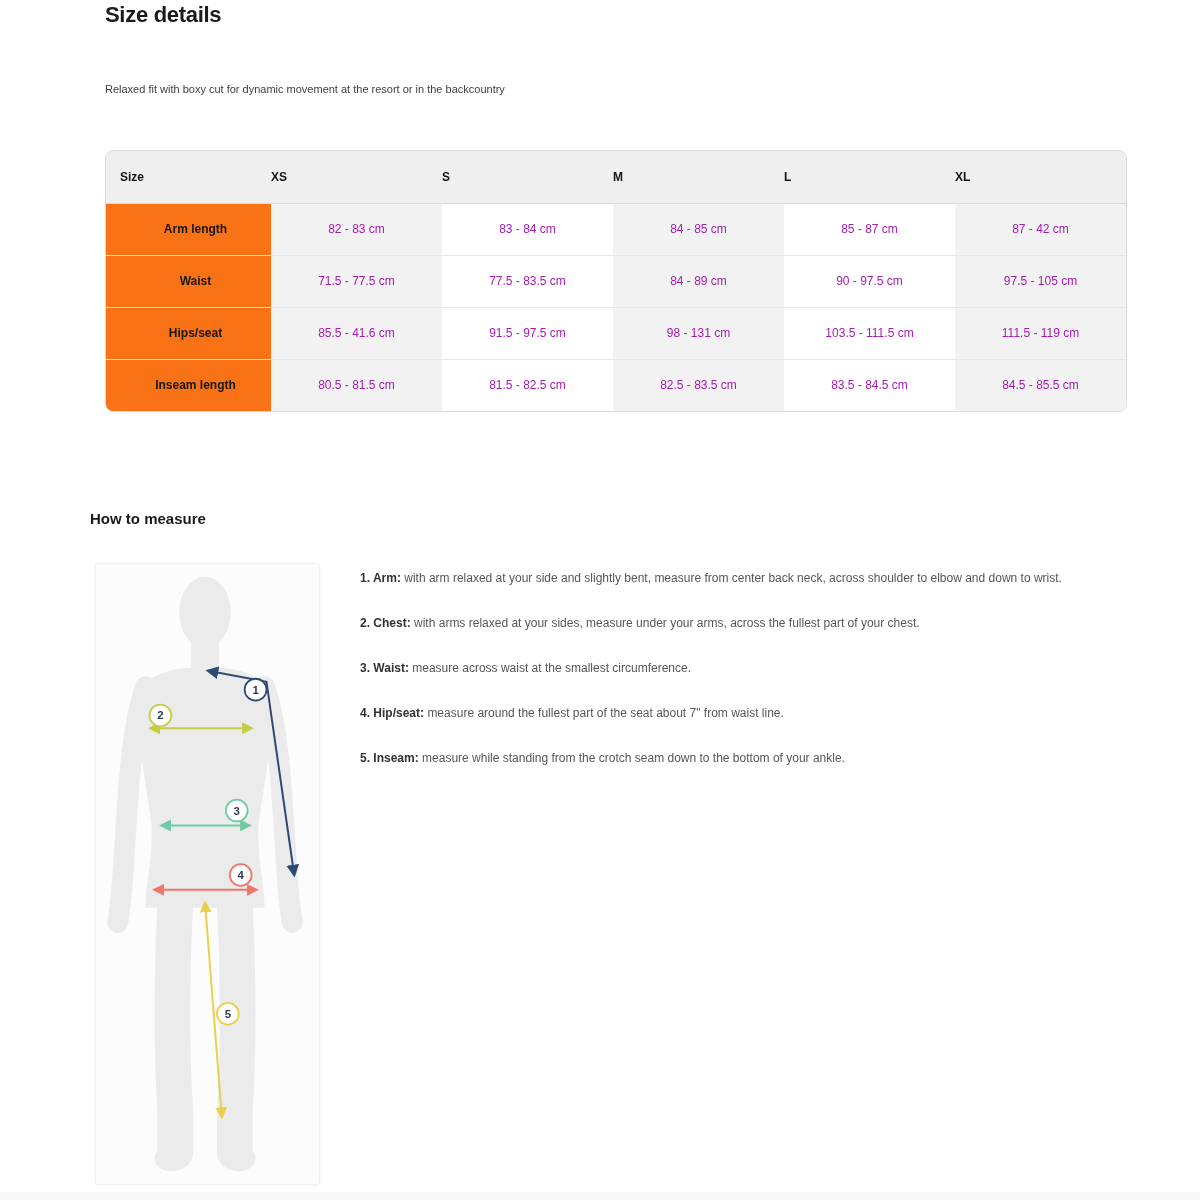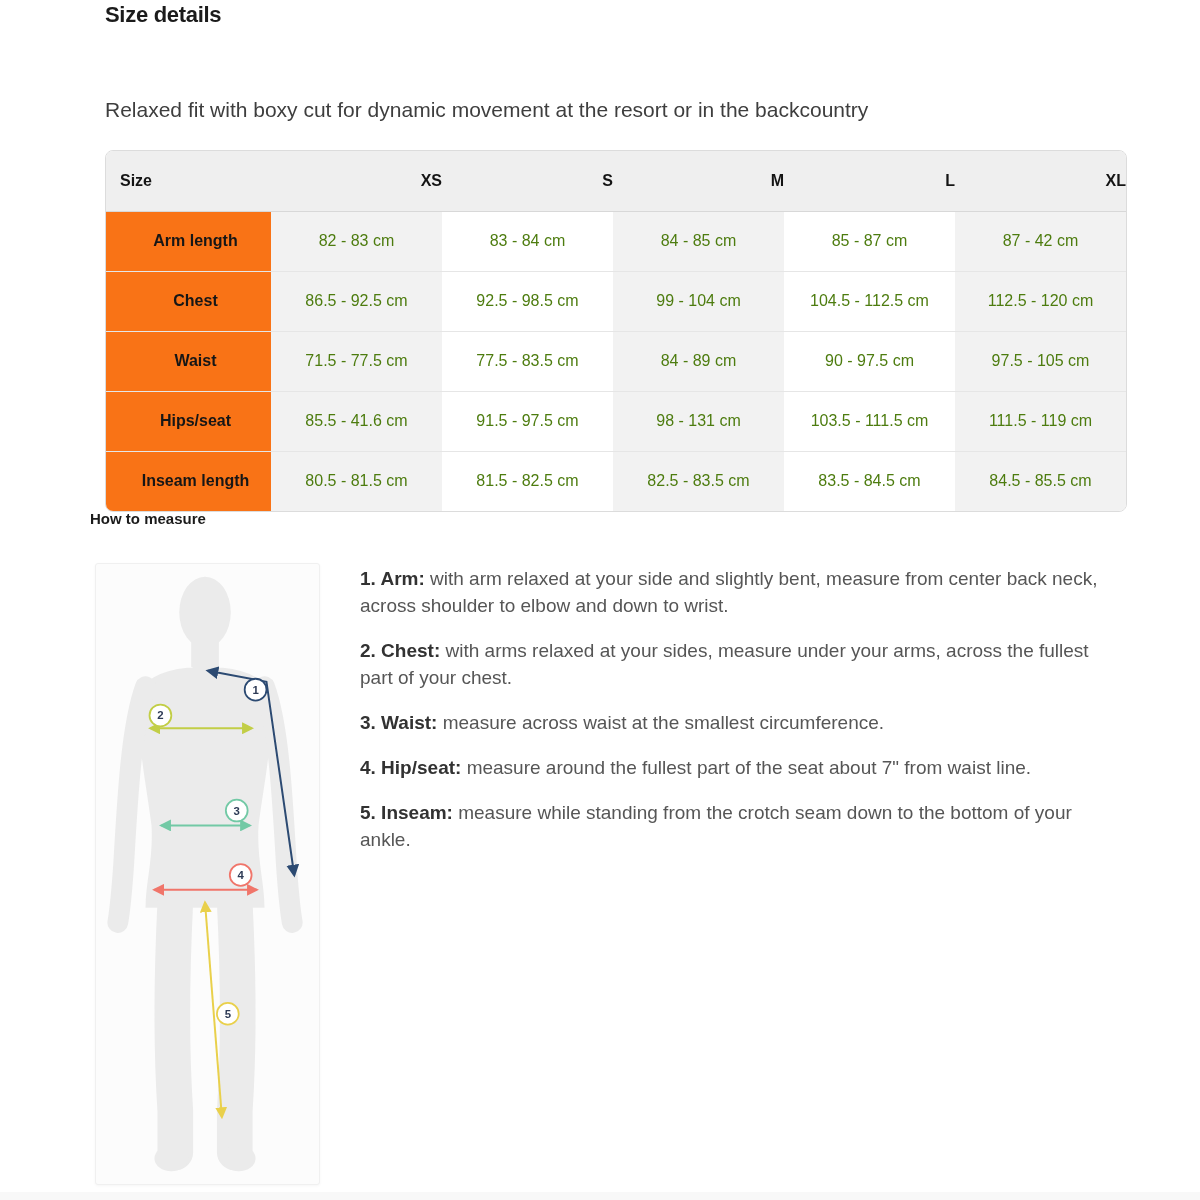--- a/index.html
+++ b/index.html
@@ -12,63 +12,63 @@
     overflow: hidden;
   }
   .page { position: relative; width: 1200px; height: 1200px; background: #fff; }
 
   .title {
     position: absolute; left: 105px; top: 2px;
     font-size: 22px; font-weight: 800; color: #1b1b1b; letter-spacing: -0.3px;
   }
   .subtitle {
     position: absolute; left: 105px; top: 83px;
-    font-size: 21px; color: #3e3e3e; margin-top: 15px;
+    font-size: 11px; color: #3e3e3e;
   }
 
   .size-table-wrap {
     position: absolute; left: 105px; top: 150px; width: 1022px;
     border: 1px solid #dcdcdc; border-radius: 8px; overflow: hidden;
     background: #fff;
   }
   table.size-table { width: 100%; border-collapse: collapse; table-layout: fixed; }
   .size-table th, .size-table td {
-    height: 60px; font-size: 16px; vertical-align: middle;
+    height: 52px; font-size: 12px; vertical-align: middle;
   }
   .size-table thead tr { background: #efefef; }
   .size-table thead th {
-    font-weight: 700; color: #141414; text-align: right;
+    font-weight: 700; color: #141414; text-align: left;
     border-bottom: 1px solid #d8d8d8;
   }
   .size-table thead th.label-col { text-align: left; padding-left: 14px; }
   .size-table tbody tr + tr td { border-top: 1px solid #e6e6e6; }
   .size-table td.row-label {
     font-weight: 700; color: #161616; text-align: center; padding-left: 14px; background: #f97316;
   }
-  .size-table td.val { text-align: center; color: #4d7c0f; background: #fff; }
+  .size-table td.val { text-align: center; color: #a21caf; background: #fff; }
   .size-table td.val.shaded { background: #f2f2f2; }
 
   .h2 {
     position: absolute; left: 90px; top: 488px;
     font-size: 15px; font-weight: 800; color: #1b1b1b; margin-top: 22px;
   }
 
   .diagram-card {
     position: absolute; left: 95px; top: 563px; width: 225px; height: 622px;
     background: #fcfcfc; border: 1px solid #f0f0f0; border-radius: 3px;
     box-shadow: 0 1px 3px rgba(0,0,0,0.04);
     overflow: hidden;
   }
   .diagram-card svg { display: block; width: 100%; height: 100%; }
 
   .steps {
     position: absolute; left: 360px; top: 565px; width: 738px;
   }
   .steps p {
-    margin: 0 0 18px 0; font-size: 19px; line-height: 27px; color: #565656;
+    margin: 0 0 18px 0; font-size: 12px; line-height: 27px; color: #565656;
   }
   .steps p b { color: #323232; font-weight: 700; }
 
   .bottom-band {
     position: absolute; left: 0; bottom: 0; width: 1200px; height: 8px;
     background: #f8f8f8;
   }
 </style>
 </head>
 <body>
@@ -99,28 +99,20 @@
         </tr>
       </thead>
       <tbody>
         <tr>
           <td class="row-label">Arm length</td>
           <td class="val shaded">82 - 83 cm</td>
           <td class="val">83 - 84 cm</td>
           <td class="val shaded">84 - 85 cm</td>
           <td class="val">85 - 87 cm</td>
           <td class="val shaded">87 - 42 cm</td>
-        </tr>
-        <tr>
-          <td class="row-label">Chest</td>
-          <td class="val shaded">86.5 - 92.5 cm</td>
-          <td class="val">92.5 - 98.5 cm</td>
-          <td class="val shaded">99 - 104 cm</td>
-          <td class="val">104.5 - 112.5 cm</td>
-          <td class="val shaded">112.5 - 120 cm</td>
         </tr>
         <tr>
           <td class="row-label">Waist</td>
           <td class="val shaded">71.5 - 77.5 cm</td>
           <td class="val">77.5 - 83.5 cm</td>
           <td class="val shaded">84 - 89 cm</td>
           <td class="val">90 - 97.5 cm</td>
           <td class="val shaded">97.5 - 105 cm</td>
         </tr>
         <tr>

